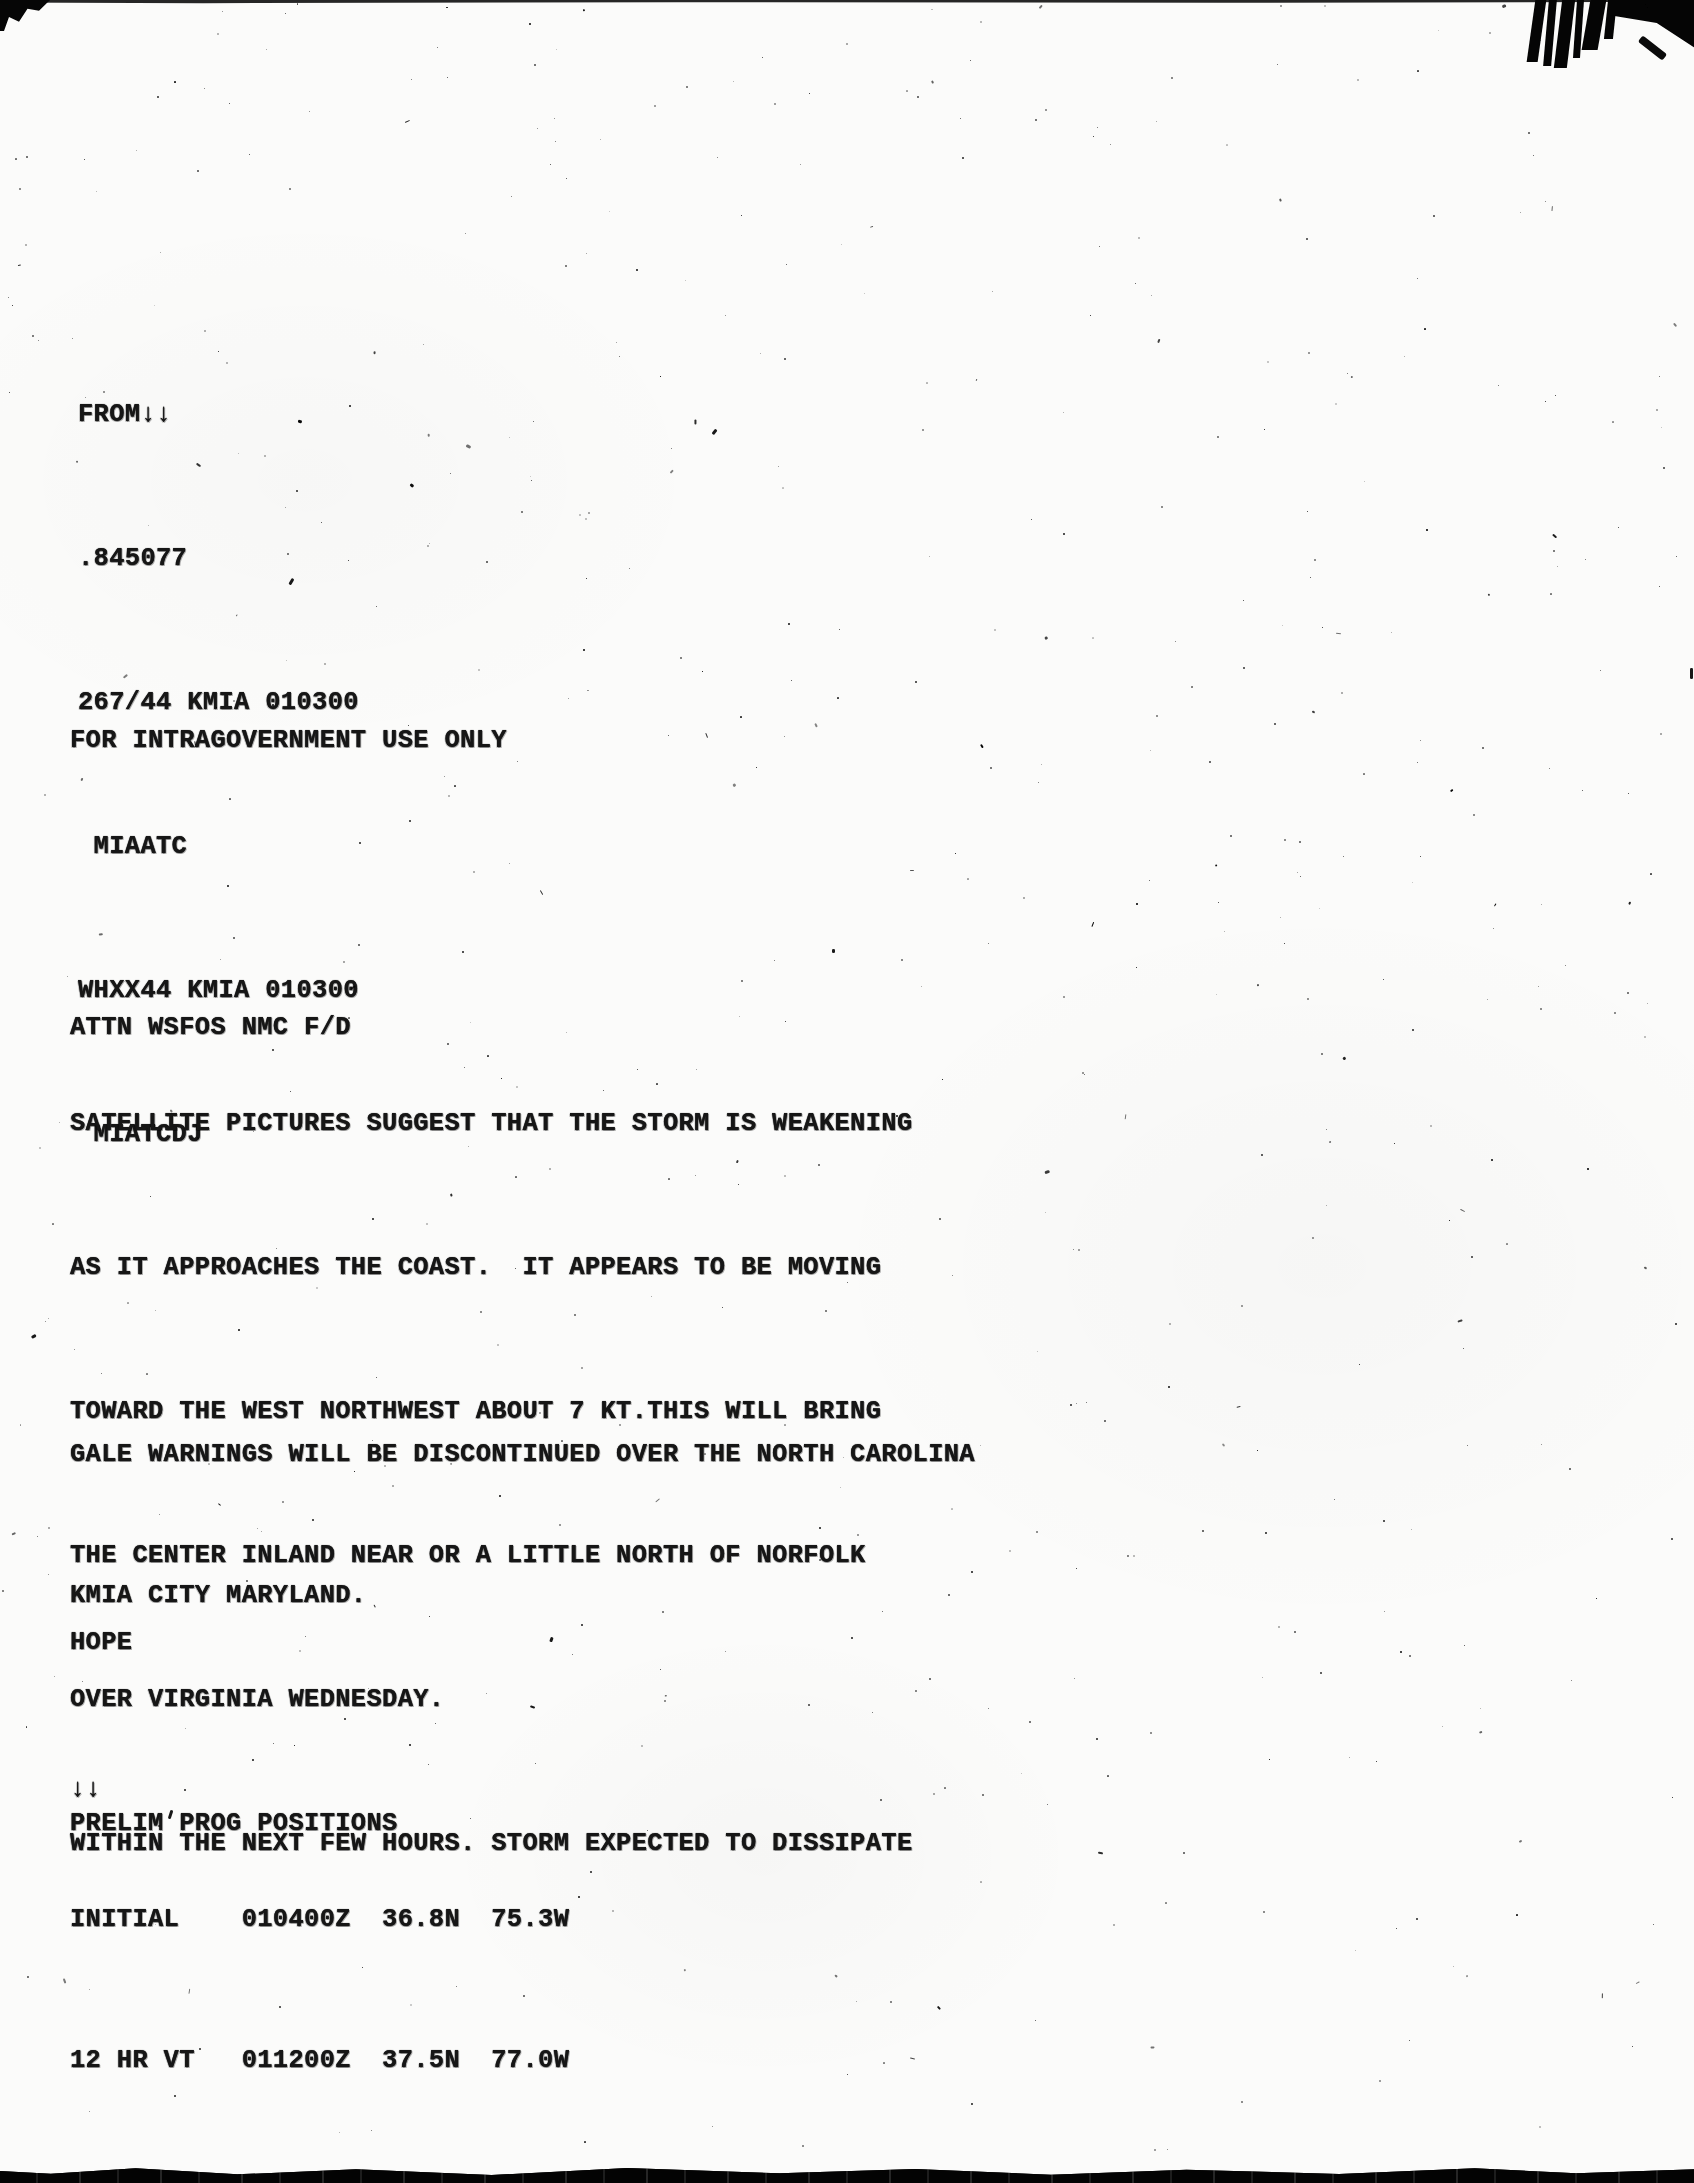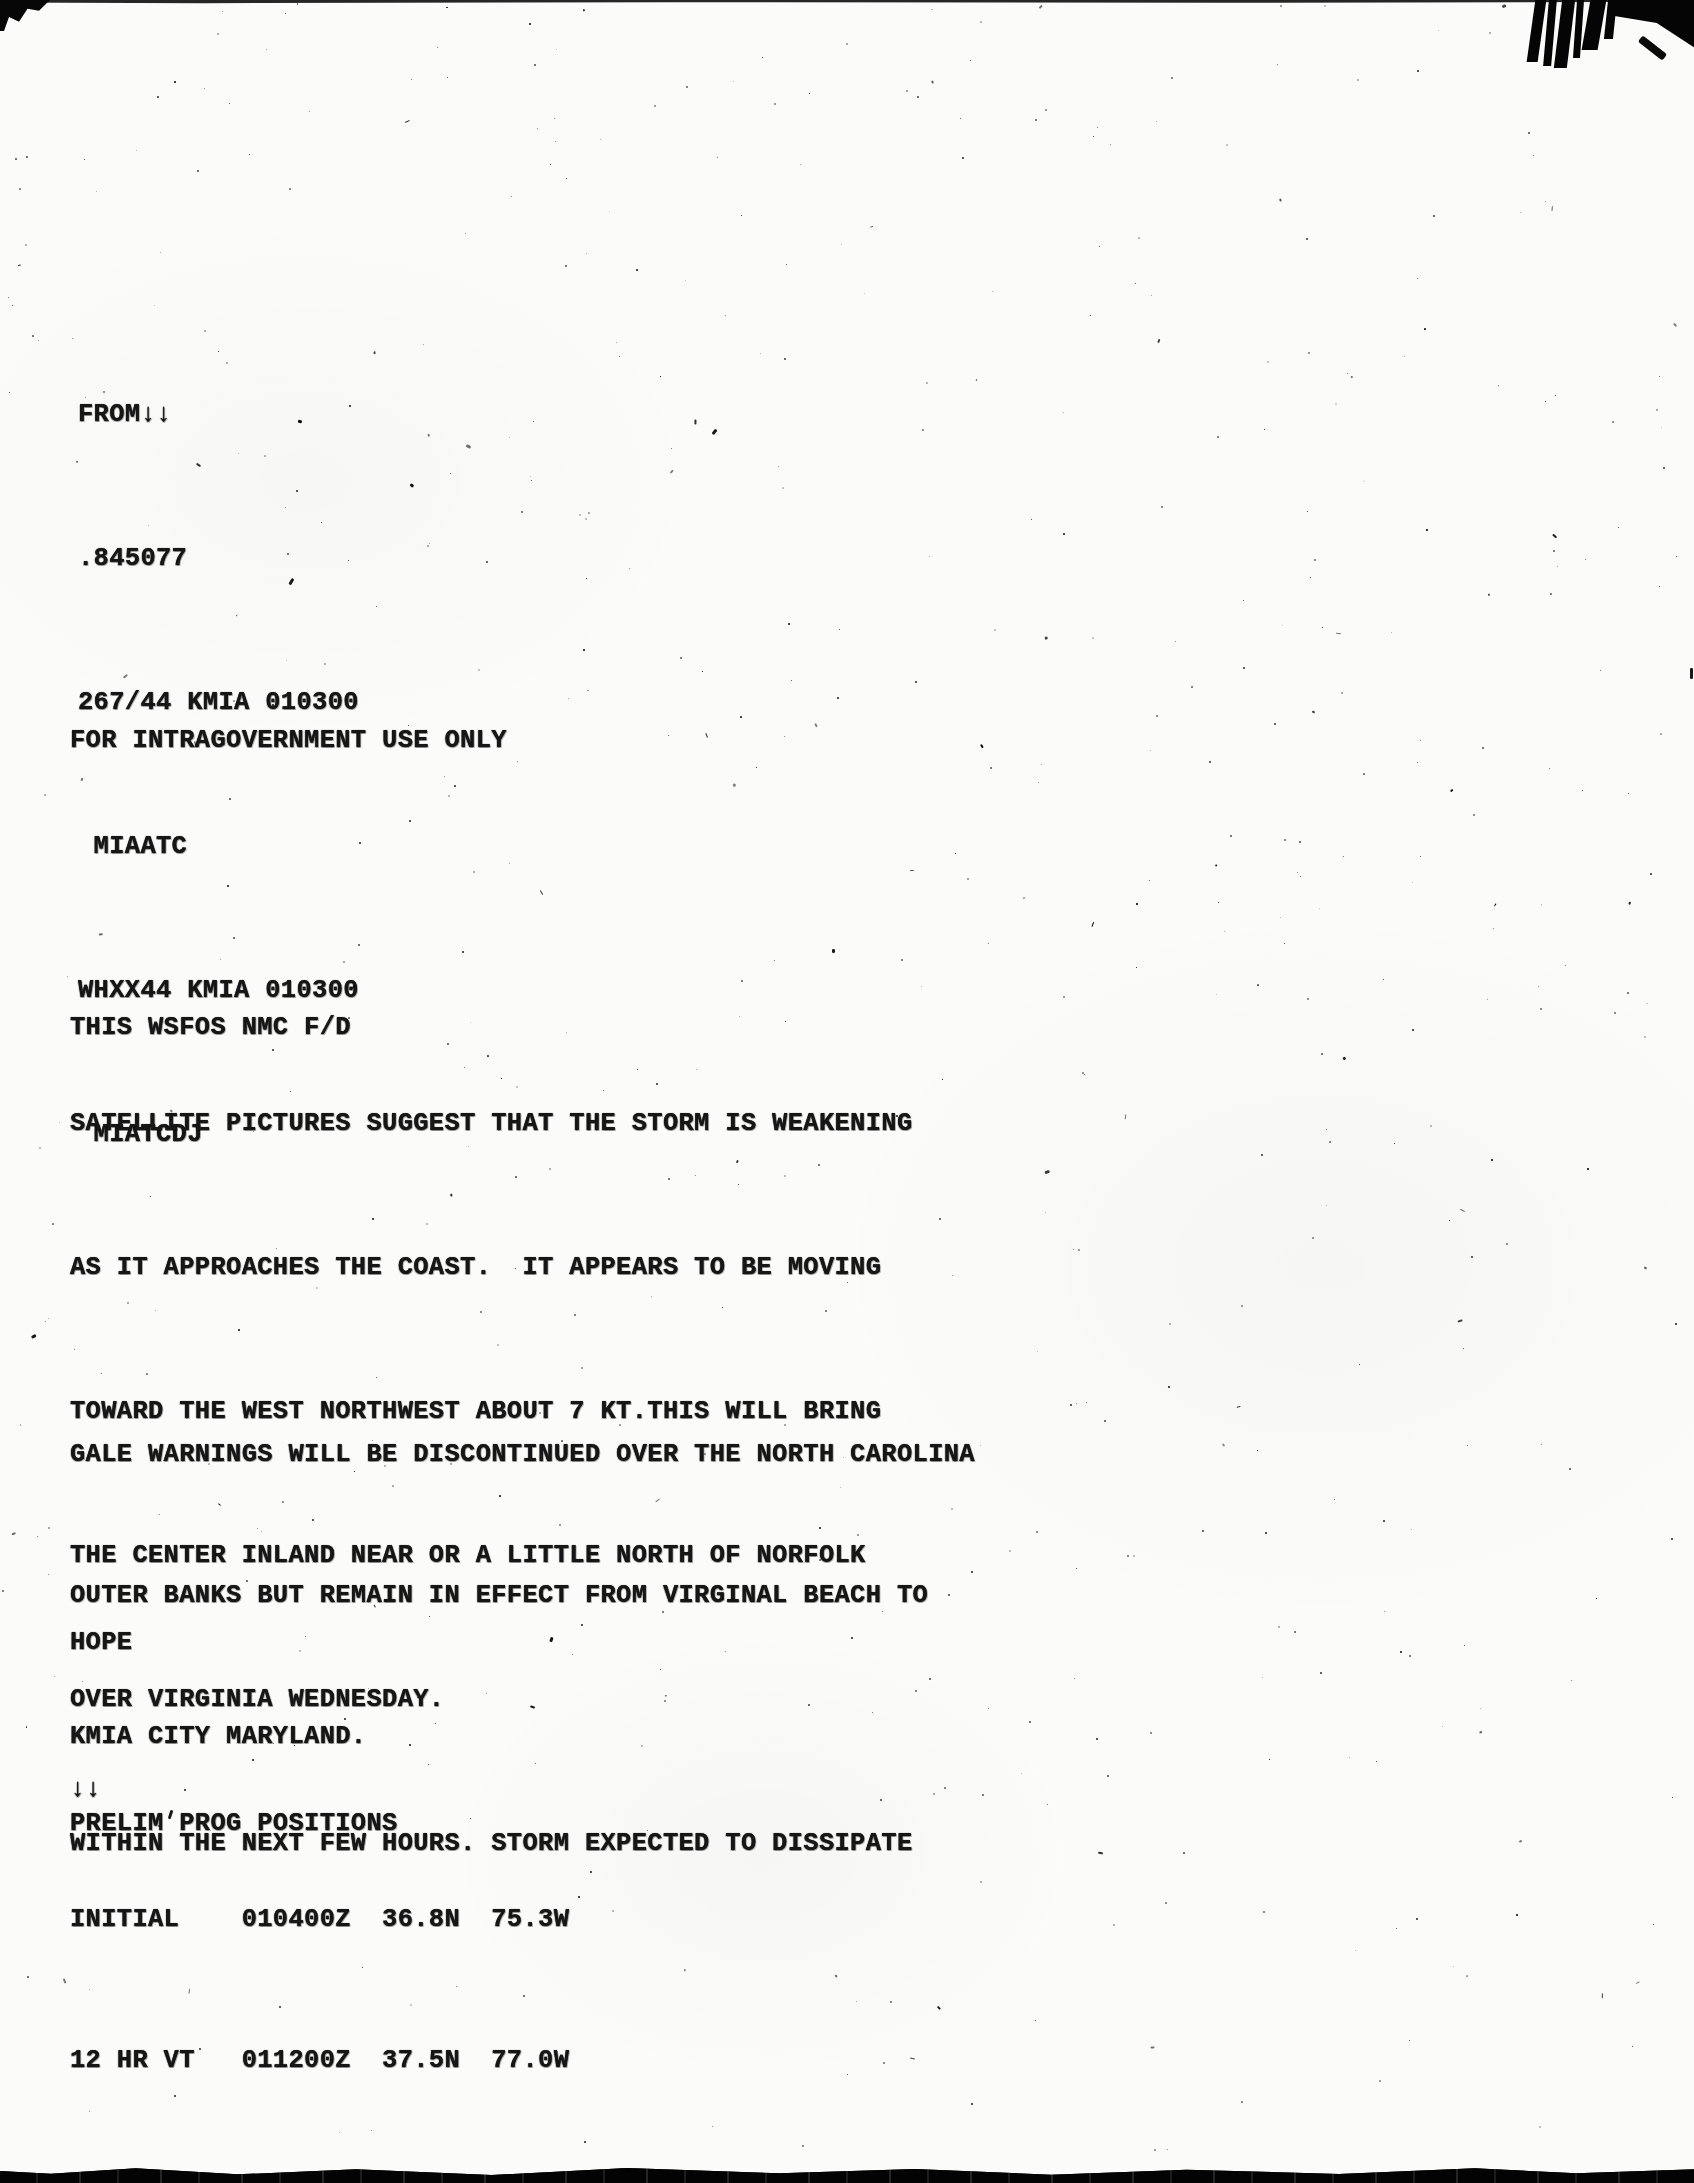--- a/index.html
+++ b/index.html
@@ -78,35 +78,34 @@
     <div class="ln">WHXX44 KMIA 010300</div>
     <div class="ln"> MIATCDJ</div>
   </div>
 
   <div class="blk" style="top:623px;line-height:47px;">
     <div class="ln">FOR INTRAGOVERNMENT USE ONLY</div>
   </div>
 
 
   <div class="blk" style="top:910px;line-height:47px;">
-    <div class="ln">THIS WSFOS NMC F/D</div>
+    <div class="ln">ATTN WSFOS NMC F/D</div>
   </div>
 
   <div class="blk" style="top:1004px;line-height:48px;">
     <div class="ln">SATELLITE PICTURES SUGGEST THAT THE STORM IS WEAKENING</div>
     <div class="ln">AS IT APPROACHES THE COAST.  IT APPEARS TO BE MOVING</div>
     <div class="ln">TOWARD THE WEST NORTHWEST ABOUT 7 KT.THIS WILL BRING</div>
     <div class="ln">THE CENTER INLAND NEAR OR A LITTLE NORTH OF NORFOLK</div>
     <div class="ln">OVER VIRGINIA WEDNESDAY.</div>
     <div class="ln">WITHIN THE NEXT FEW HOURS. STORM EXPECTED TO DISSIPATE</div>
   </div>
 
   <div class="blk" style="top:1337px;line-height:47px;">
     <div class="ln">GALE WARNINGS WILL BE DISCONTINUED OVER THE NORTH CAROLINA</div>
-    <div class="ln">OUTER BANKS BUT REMAIN IN EFFECT FROM VIRGINAL BEACH TO</div>
     <div class="ln">KMIA CITY MARYLAND.</div>
   </div>
 
   <div class="blk" style="top:1520px;line-height:49px;">
     <div class="ln">HOPE</div>
     <div class="ln">↓↓</div>
   </div>
 
   <div class="blk" style="top:1706px;line-height:47px;">
     <div class="ln">PRELIM PROG POSITIONS</div>

